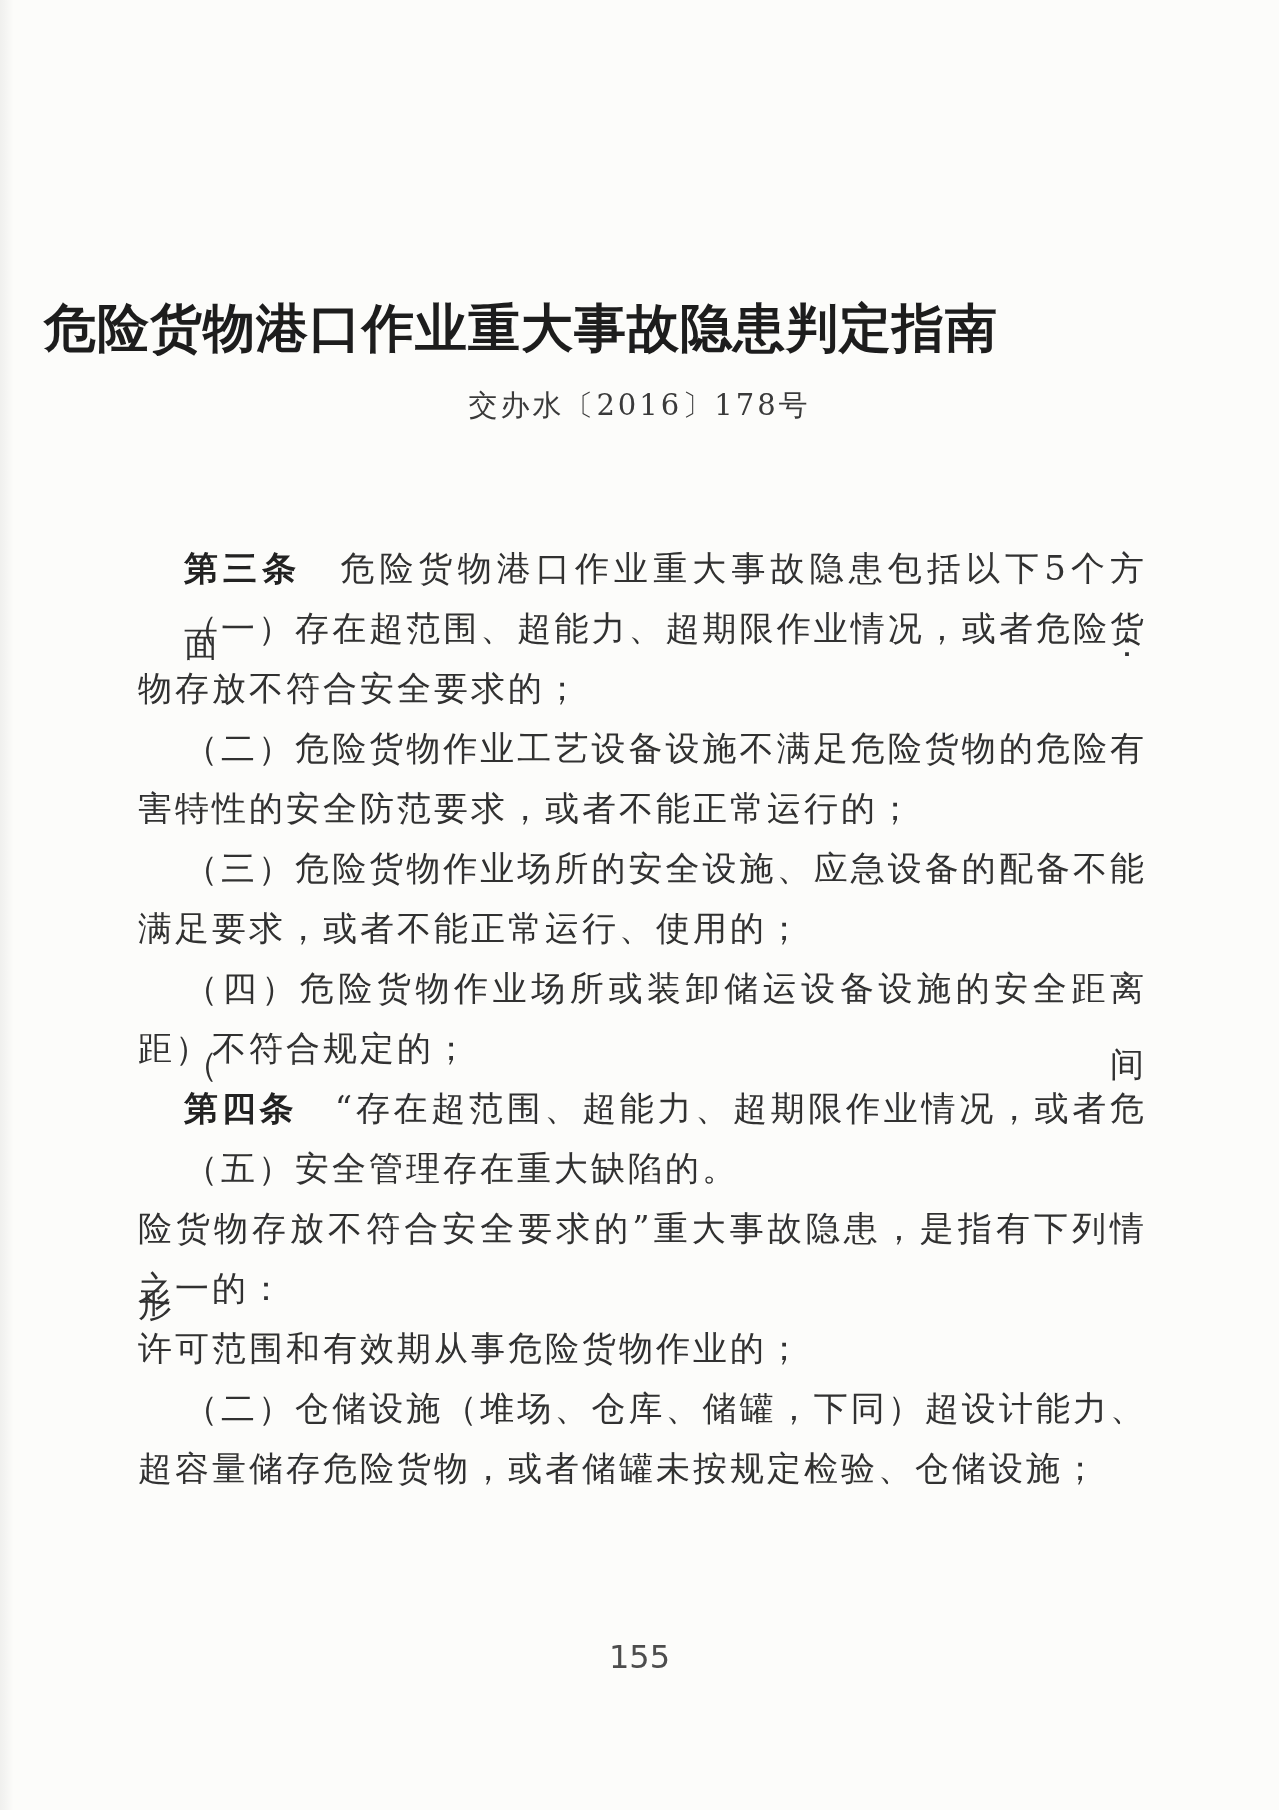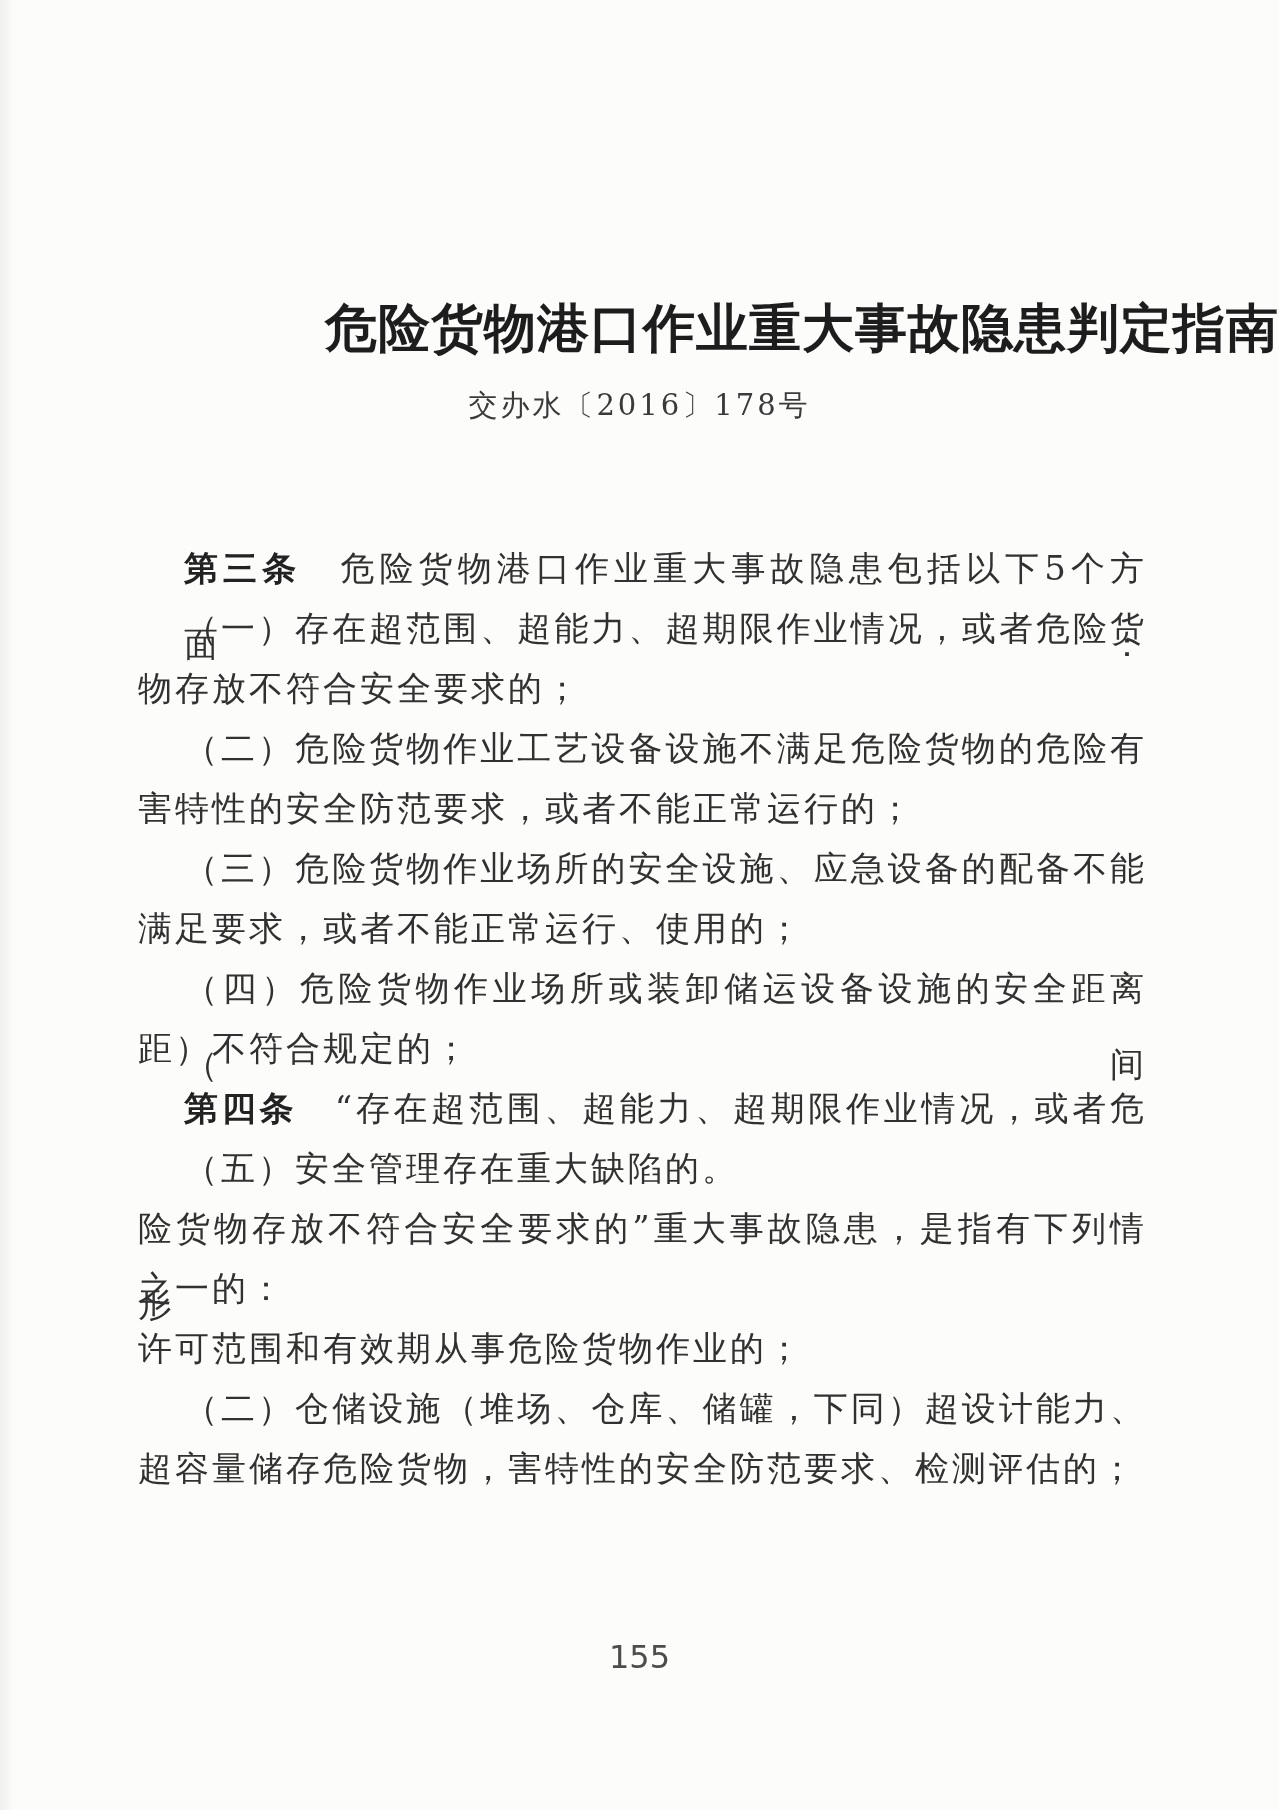--- a/index.html
+++ b/index.html
@@ -20,21 +20,21 @@
     content: "";
     position: absolute;
     left: 0; top: 0; bottom: 0;
     width: 14px;
     background: linear-gradient(to right, rgba(0,0,0,0.05), rgba(0,0,0,0));
     pointer-events: none;
   }
 
   .doc-title {
     padding-top: 296px;
-    text-align: right;
+    text-align: left;
     font-family: "DejaVu Sans", "Liberation Sans", sans-serif;
     font-weight: 700;
     font-size: 52px;
     line-height: 64px;
     letter-spacing: 1px;
     color: #1d1d1d;
     margin-left: 44px;
   }
 
   .doc-number {
@@ -106,18 +106,18 @@
       <div class="line indent justify"><span class="seg">（三）危险货物作业场所的安全设施、应急设备的配备不能</span></div>
       <div class="line"><span class="seg">满足要求，或者不能正常运行、使用的；</span></div>
       <div class="line indent justify"><span class="seg">（四）危险货物作业场所或装卸储运设备设施的安全距离（间</span></div>
       <div class="line"><span class="seg">距）不符合规定的；</span></div>
       <div class="line indent justify"><span class="seg-bold">第四条</span><span class="seg">　“存在超范围、超能力、超期限作业情况，或者危</span></div>
       <div class="line indent"><span class="seg">（五）安全管理存在重大缺陷的。</span></div>
       <div class="line justify"><span class="seg">险货物存放不符合安全要求的”重大事故隐患，是指有下列情形</span></div>
       <div class="line"><span class="seg">之一的：</span></div>
       <div class="line"><span class="seg">许可范围和有效期从事危险货物作业的；</span></div>
       <div class="line indent justify"><span class="seg">（二）仓储设施（堆场、仓库、储罐，下同）超设计能力、</span></div>
-      <div class="line"><span class="seg">超容量储存危险货物，害特性的安全防范要求、检测评估的；</span></div>
+      <div class="line"><span class="seg">超容量储存危险货物，或者储罐未按规定检验、仓储设施；</span></div>
     </div>
 
   <div class="page-number">155</div>
 
 </div>
 
 </body></html>

